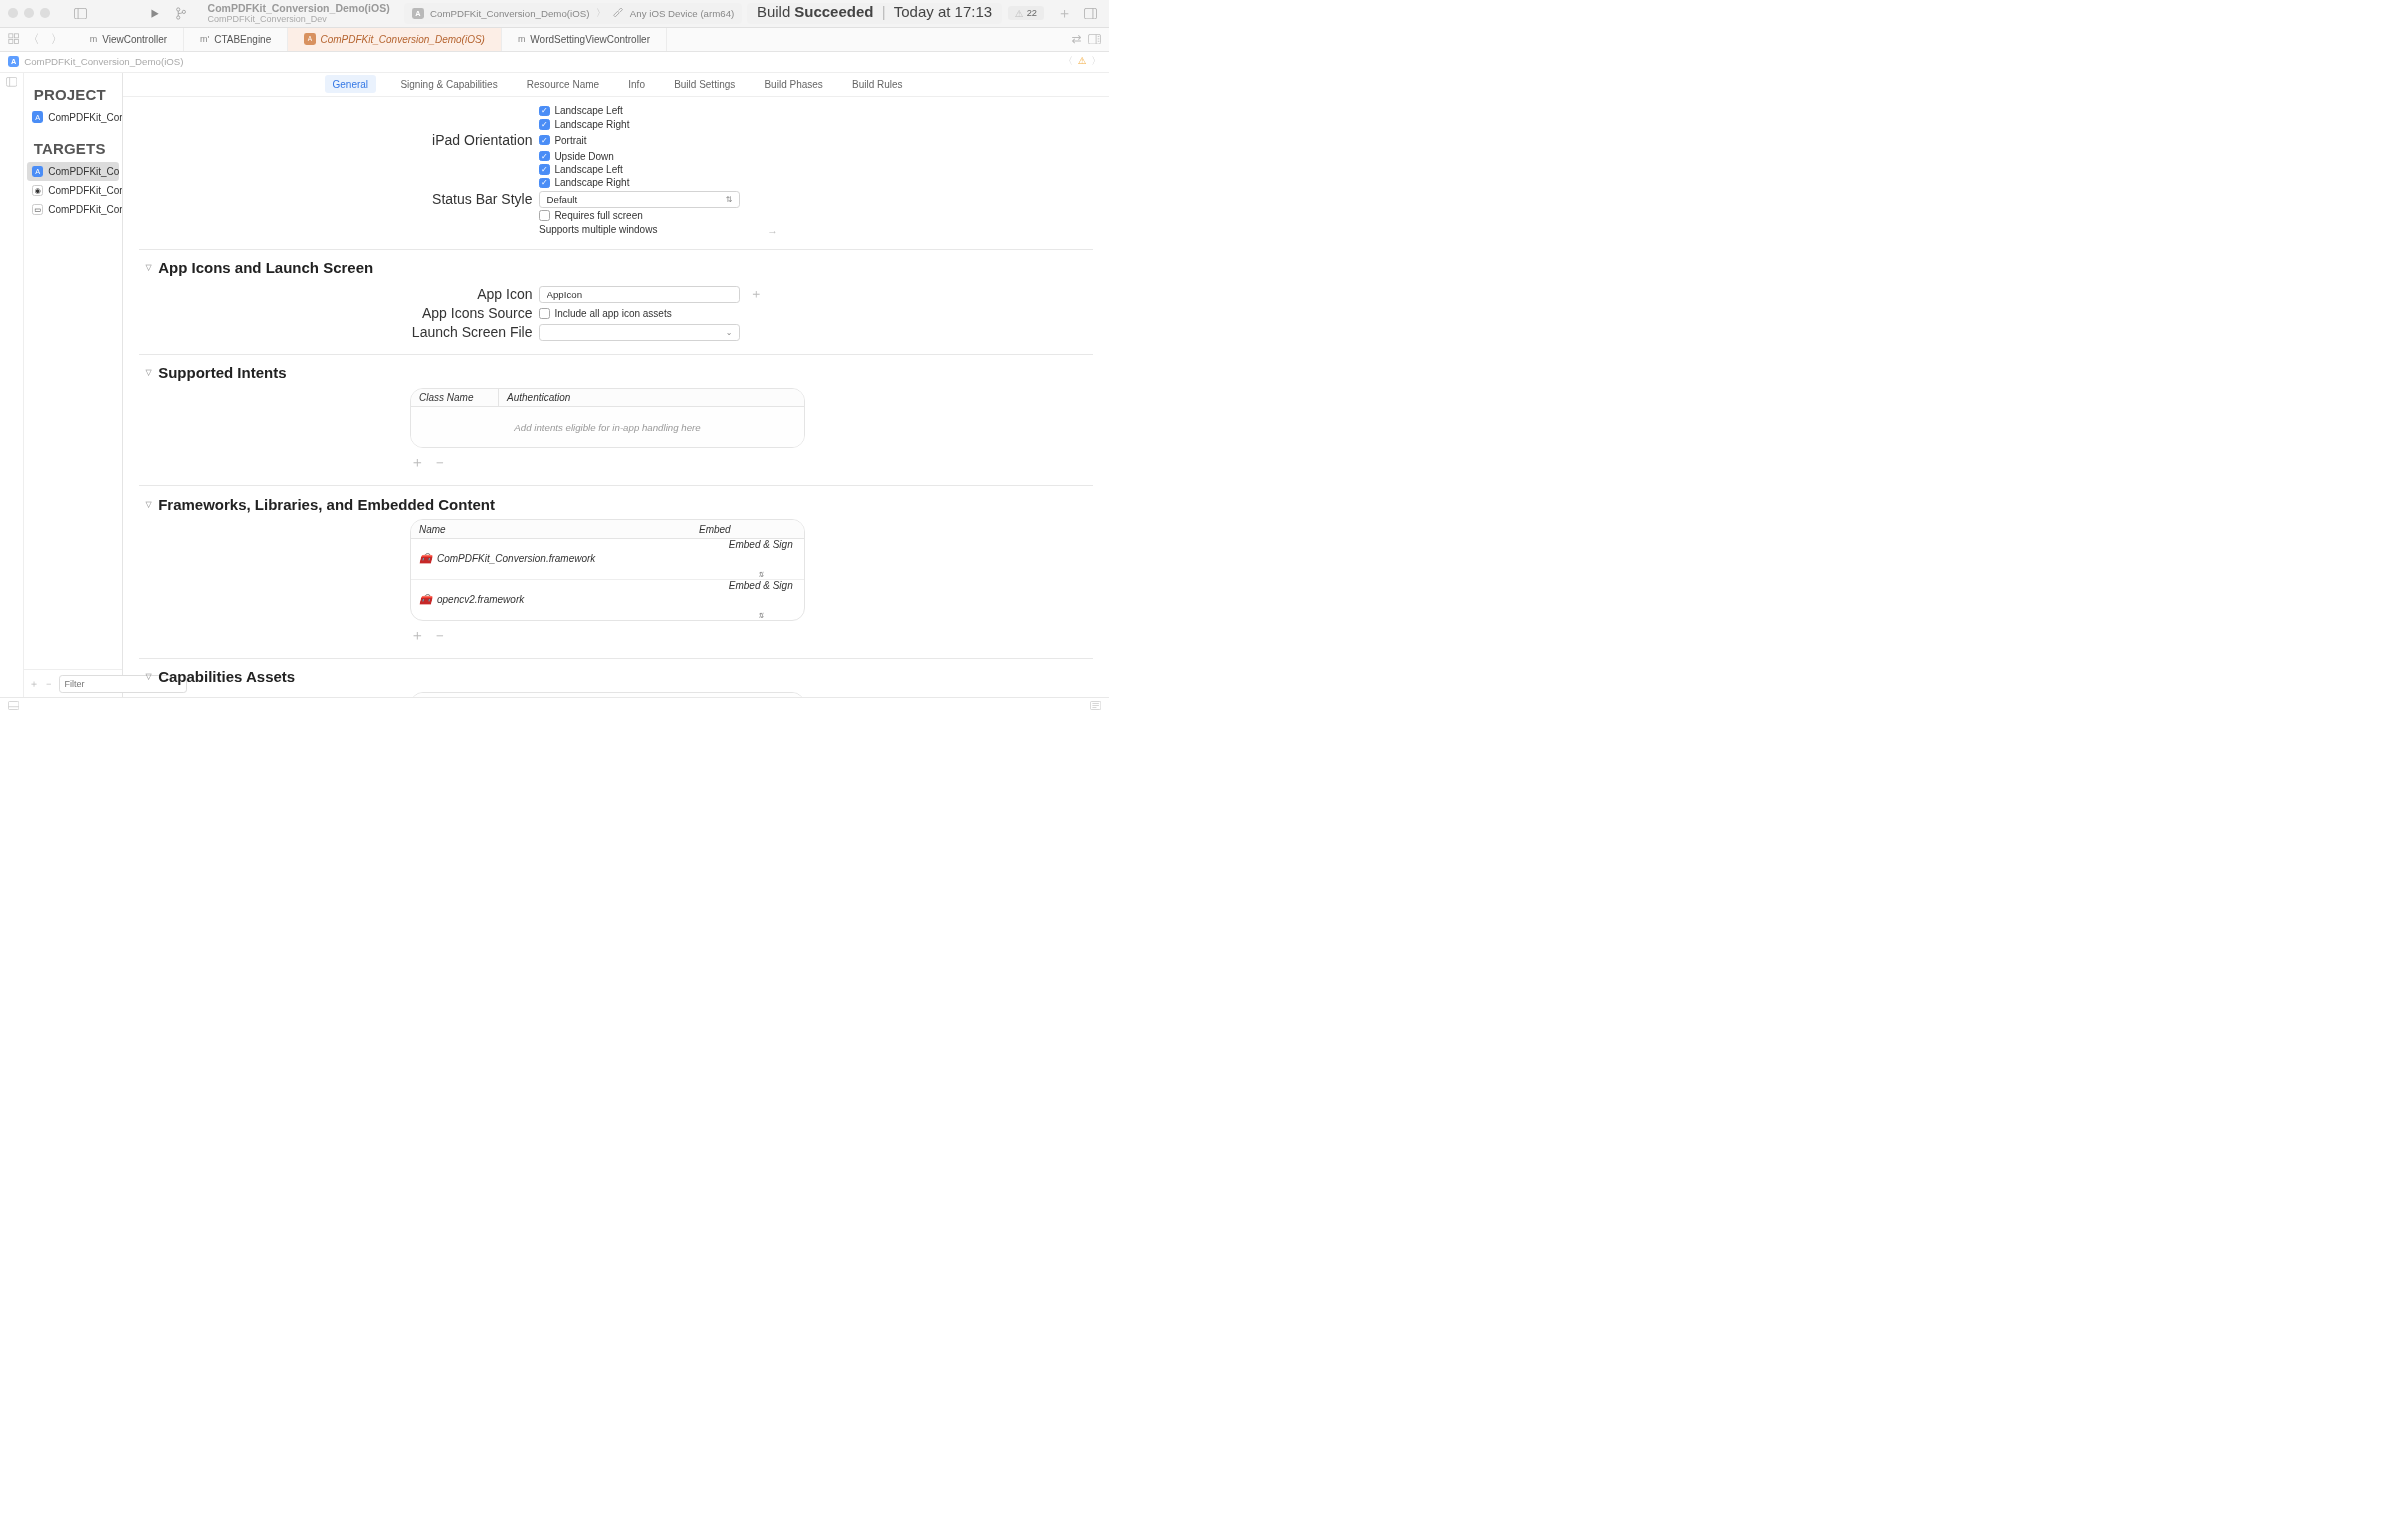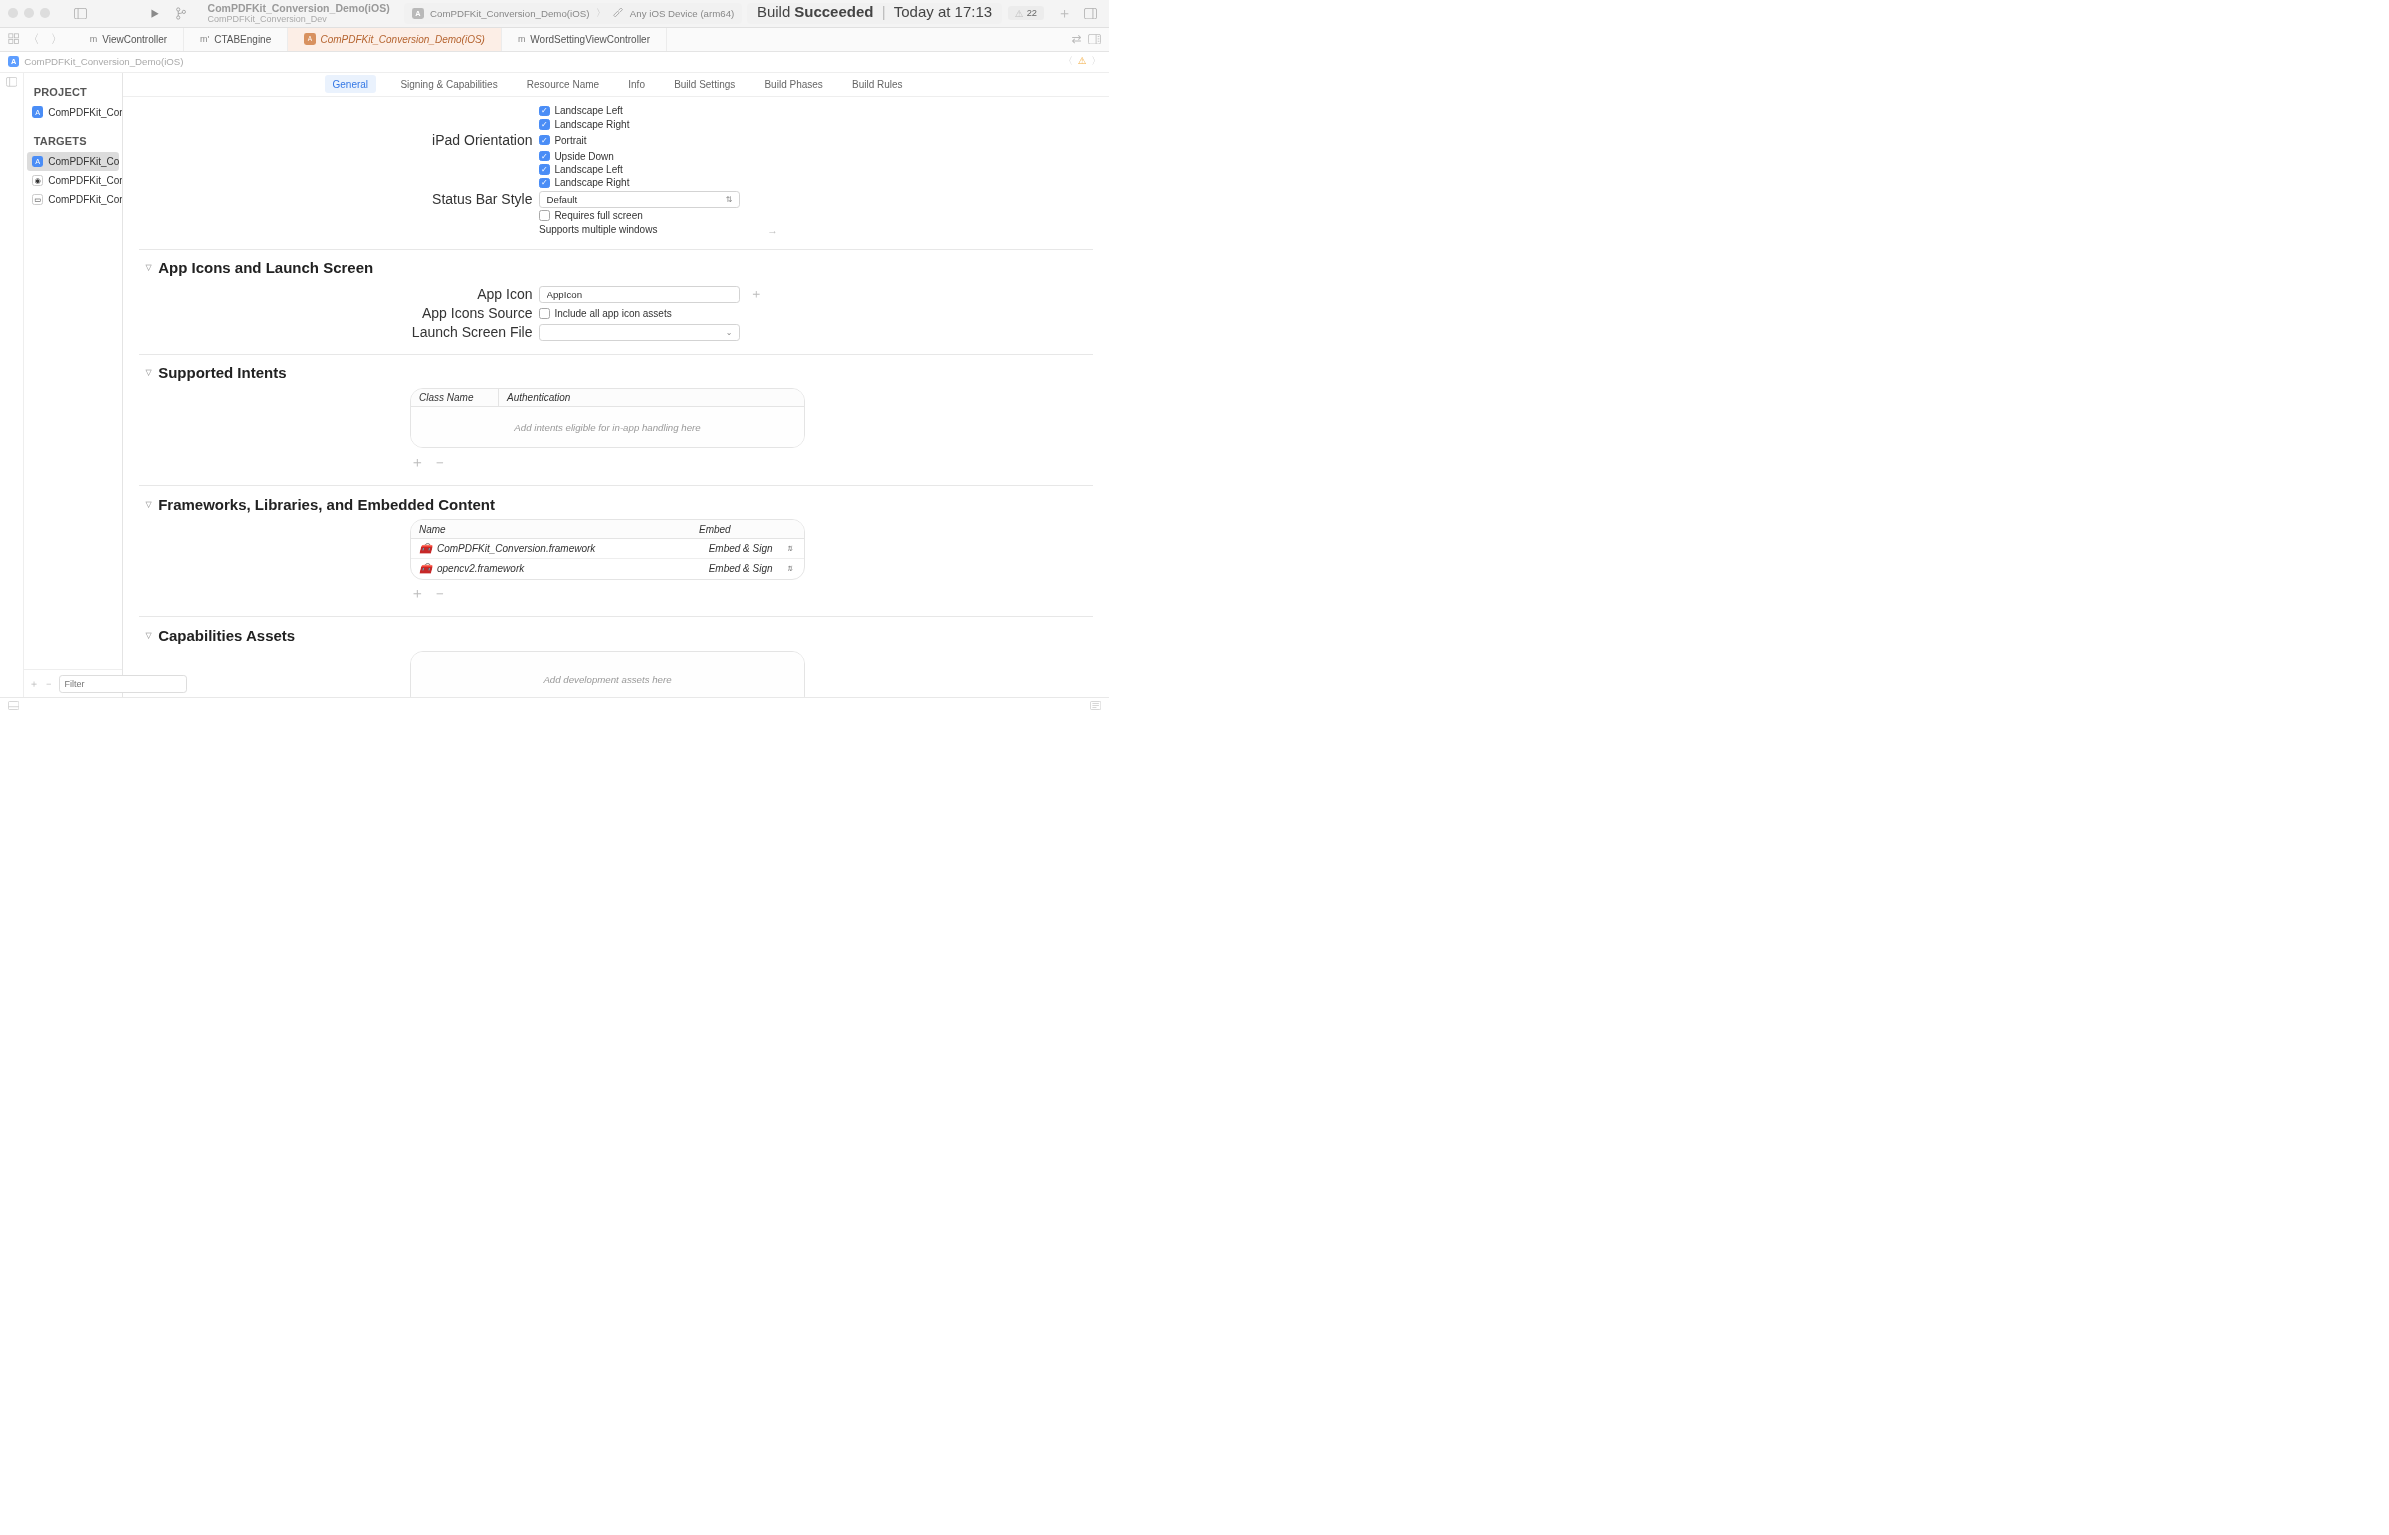--- a/index.html
+++ b/index.html
@@ -33,21 +33,21 @@
 
 .jumpbar { height: 21px; display: flex; align-items: center; padding: 0 8px; font-size: 9.7px; color: #aaa; border-bottom: 0.8px solid #eee; gap: 4.9px; }
 .jumpbar .jicon { width: 11.3px; height: 11.3px; background: #5e9eff; border-radius: 2.4px; display: inline-flex; align-items:center; justify-content:center; color:white; font-size:7.3px; font-weight:700;}
 .jumpbar-right { margin-left: auto; display:flex; gap:4.9px; color:#ccc;}
 .jb-warn{ color:#f2a93b; }
 
 
 .main { display: flex; height: calc(100% - 27.5px - 24px - 21px - 14.6px); }
 .left-gutter { width: 24px; border-right: 0.8px solid #eee; display:flex; align-items:flex-start; justify-content:center; padding-top:4.9px; color:#bbb;}
 .sidebar { width: 99px; border-right: 0.8px solid #e4e4e4; display: flex; flex-direction: column; font-size: 10px; }
-.sidebar-section-label { font-size: 11px; font-weight: 700; color: #555; padding: 13px 9.7px 4.9px; letter-spacing: 0.2px;}
+.sidebar-section-label { font-size: 15px; font-weight: 700; color: #555; padding: 13px 9.7px 4.9px; letter-spacing: 0.2px;}
 .sb-item { display: flex; align-items: center; padding: 4px 8px; gap: 4.9px; color: #333; overflow: hidden; white-space: nowrap; text-overflow: ellipsis; cursor:pointer;}
 .sb-item.selected { background: #dcdcdc; border-radius: 3.2px; margin: 0 3.2px; padding: 4px 4.9px; }
 .sb-icon { width: 11.3px; height: 11.3px; display:inline-flex; align-items:center; justify-content:center; border-radius:2.4px; font-size:7.3px; flex:none;}
 .sb-icon.app { background:#4a8df6; color:white;}
 .sb-icon.fw { background:#fff; border:0.8px solid #ccc;}
 .sb-icon.bundle { background:#fff; border:0.8px solid #ccc;}
 .sb-bottom { margin-top: auto; display:flex; align-items:center; padding:4.9px; gap:4.9px; border-top:0.8px solid #eee;}
 .filter-input { flex:1; height:18px; border:0.8px solid #ddd; border-radius:3.2px; padding:0 4.9px; font-size:9px; color:#888;}
 
 .content { flex: 1; overflow-y: auto; }
@@ -75,21 +75,21 @@
 
 .table { width: 395px; margin-left: 271px; border: 0.8px solid #e4e4e4; border-radius: 13px; overflow:hidden; font-size:10px;font-style:italic;}
 .thead { display:flex; background:#fcfcfc; border-bottom:0.8px solid #e4e4e4;}
 .th { padding: 3.2px 8px; font-weight:500; color:#333;}
 .th.sep { border-left:0.8px solid #e4e4e4;}
 .empty-row { text-align:center; padding: 14.6px 6.5px; color:#999; background:#fefefe; font-size:9.7px;}
 .trow { display:flex; align-items:center; border-bottom:0.8px solid #eee; }
 .trow:last-child { border-bottom:none;}
 .tcell { padding:3.2px 8px; display:flex; align-items:center; gap:4.9px; font-size:10px;}
 .fw-icon { color:#f0a52e; font-size:10.5px;}
-.embed-cell { margin-left:auto; padding-right:11.3px; display:flex; align-items:center; gap:14px;}
+.embed-cell { margin-left:auto; padding-right:11.3px; display:flex; align-items:center; gap:20px;flex-direction:column;}
 .updn { font-size:7.3px; color:#888;}
 .table-controls { display:flex; gap:8px; margin-left:271px; margin-top:4.9px; font-size:14.6px; color:#bbb;}
 .table-controls span{cursor:pointer;}
 
 .add-plus{ color:#bbb; font-size:13px; margin-left:4.9px;}
 
 .statusbar { height:14.6px; border-top:0.8px solid #e8e8e8; display:flex; align-items:center; padding:0 8px; color:#ccc; font-size:9.7px;}
 .statusbar .right{ margin-left:auto;}
 
 

